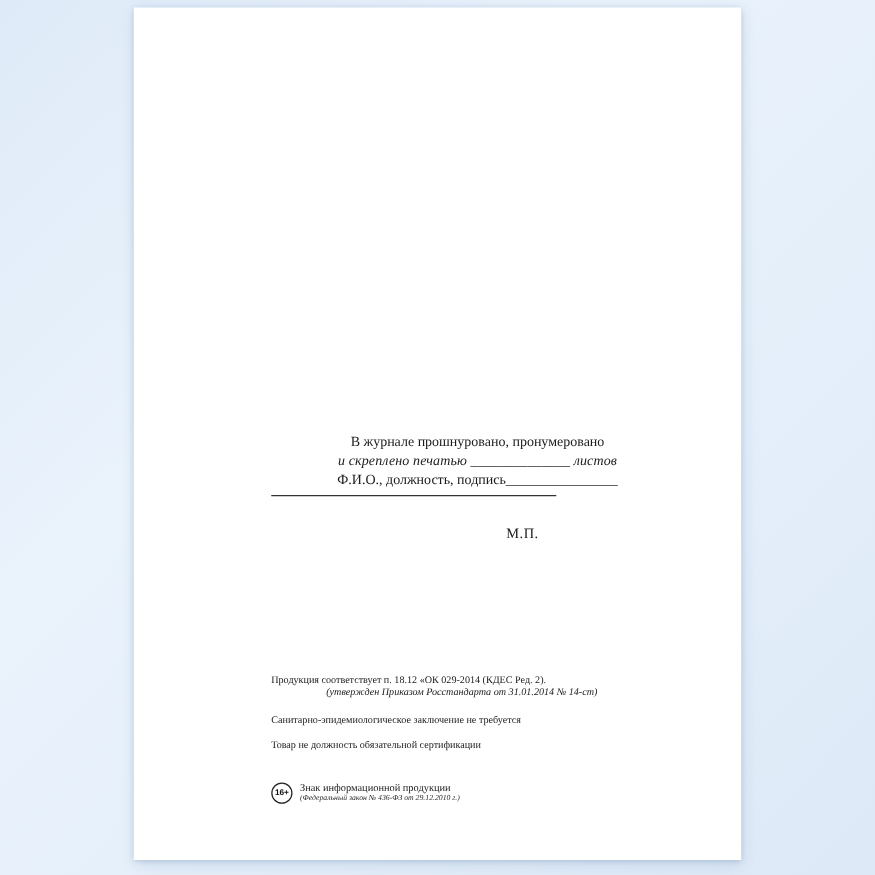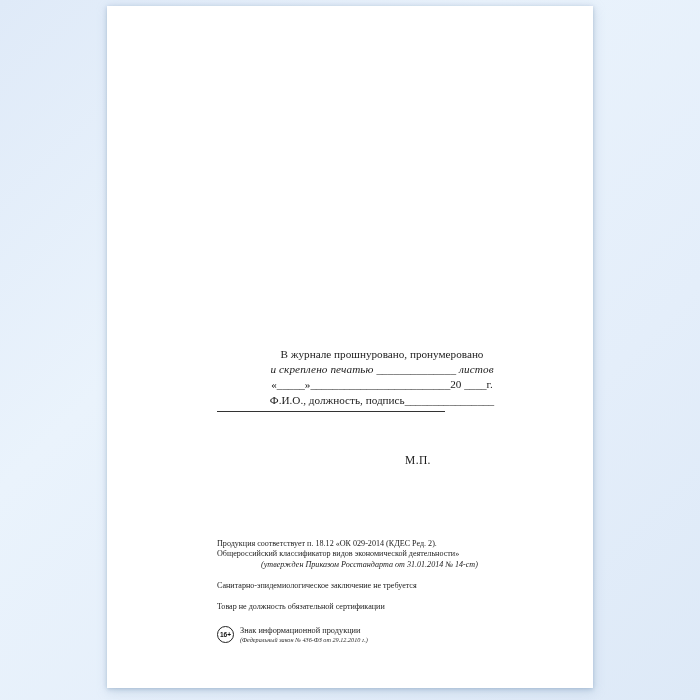--- a/index.html
+++ b/index.html
@@ -60,21 +60,21 @@
   .rule-line {
     display: block;
     border-bottom: 1px solid #333;
     width: 228px;
     height: 0;
     margin-top: 3px;
   }
   .mp {
     position: absolute;
     left: 298px;
-    top: 448px;
+    top: 415px;
     font-size: 11.5px;
     color: #1b1b1b;
     letter-spacing: 0.4px;
   }
   
   .legal {
     position: absolute;
     left: 110px;
     top: 533px;
     width: 340px;
@@ -91,21 +91,21 @@
   }
   .legal .gap {
     height: 11px;
   }
   .legal .gap-s {
     height: 10px;
   }
   .info-row {
     display: flex;
     align-items: flex-start;
-    margin-top: 4px;
+    margin-top: 14px;
   }
   .age-badge {
     width: 15px;
     height: 15px;
     border: 1px solid #222;
     border-radius: 50%;
     display: flex;
     align-items: center;
     justify-content: center;
     font-size: 6.6px;
@@ -134,30 +134,28 @@
 
 <div id="stage">
 
   <div class="page-shadow"></div>
 
   <div class="page">
 
     <div class="mid-block">
       <div class="l">В журнале прошнуровано, пронумеровано</div>
       <div class="l l2">и скреплено печатью ______________ листов</div>
-      <div class="l">«_____»_________________________20 ____г.</div>
       <div class="l">Ф.И.О., должность, подпись________________</div>
       <span class="rule-line"></span>
     </div>
 
     <div class="mp">М.П.</div>
 
     <div class="legal">
       <div class="p">Продукция соответствует п. 18.12 «ОК 029-2014 (КДЕС Ред. 2).</div>
-      <div class="p">Общероссийский классификатор видов экономической деятельности»</div>
       <div class="p ital">(утвержден Приказом Росстандарта от 31.01.2014 № 14-ст)</div>
       <div class="gap"></div>
       <div class="p">Санитарно-эпидемиологическое заключение не требуется</div>
       <div class="gap-s"></div>
       <div class="p">Товар не должность обязательной сертификации</div>
       <div class="gap-s"></div>
 
       <div class="info-row">
         <div class="age-badge">16+</div>
         <div class="info-text">

